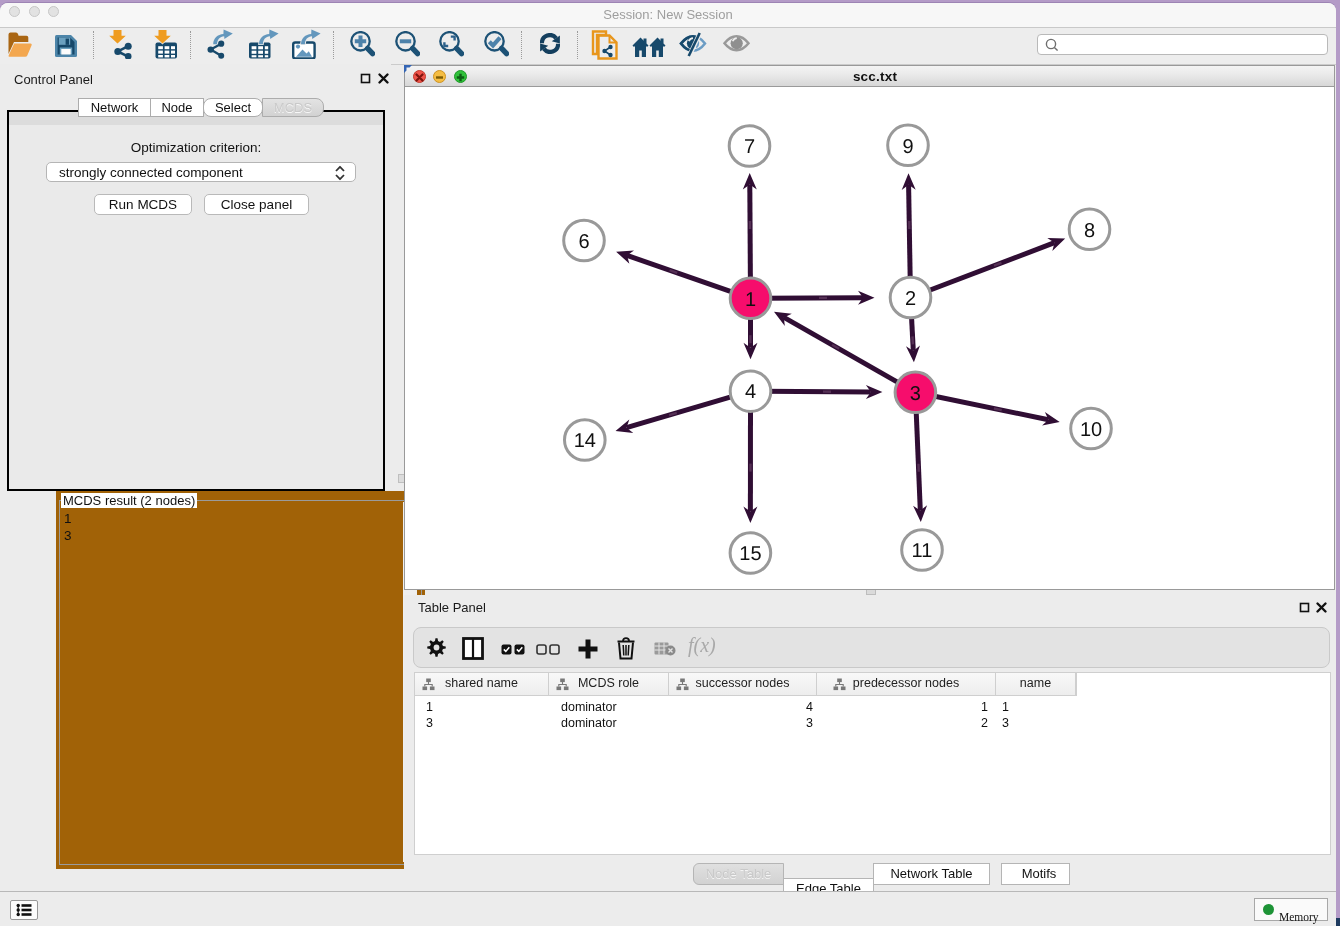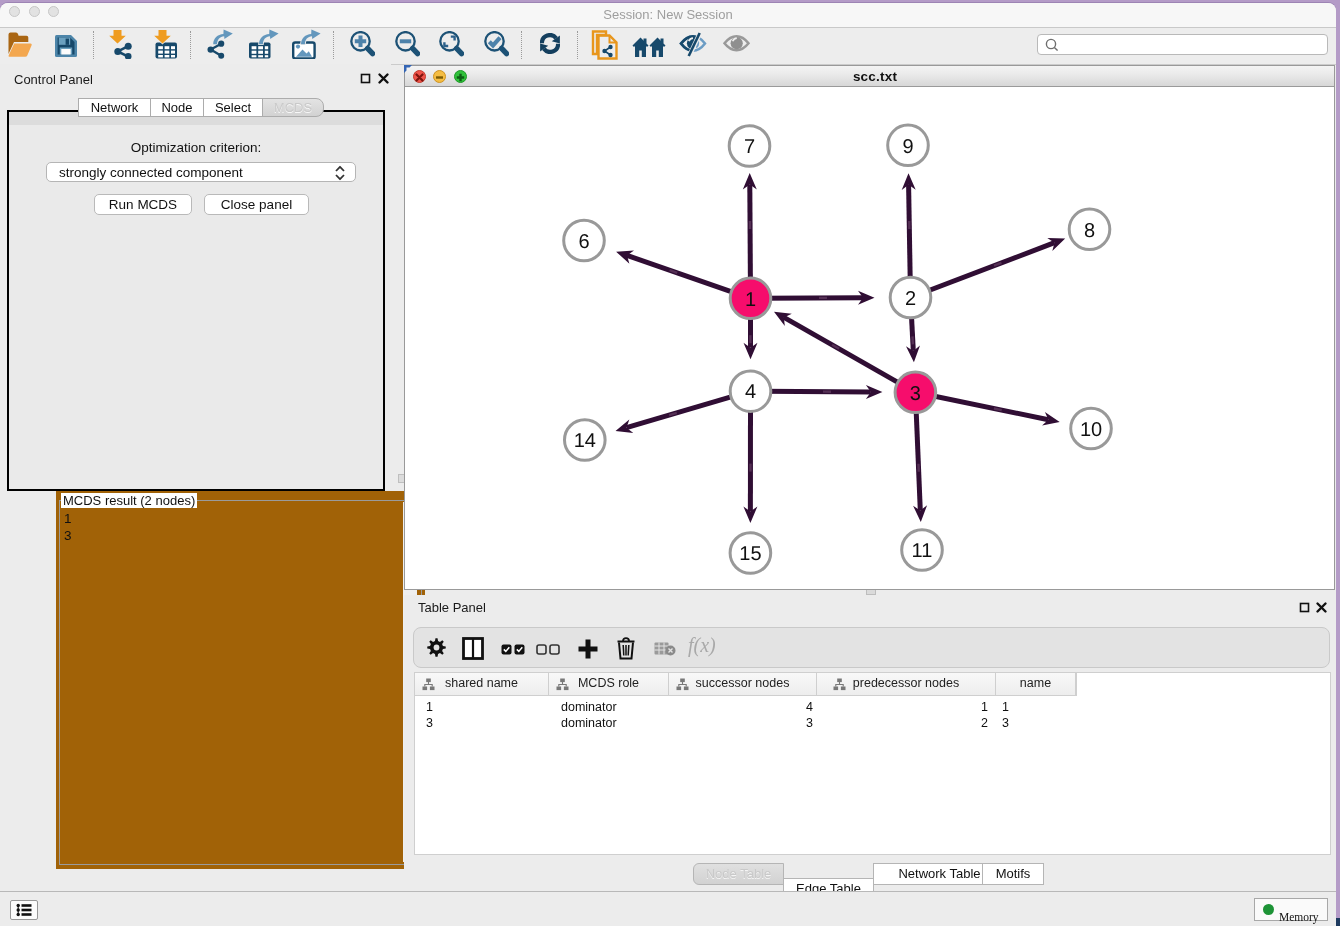--- a/index.html
+++ b/index.html
@@ -283,21 +283,21 @@
         <path d="M3 6 L7 1.8 L11 6" fill="none" stroke="#333" stroke-width="1.8" stroke-linejoin="round"></path>
         <path d="M3 10 L7 14.2 L11 10" fill="none" stroke="#333" stroke-width="1.8" stroke-linejoin="round"></path>
       </svg>
     </div>
     <div class="btn" style="left:85px;top:82px;width:98px;">Run MCDS</div>
     <div class="btn" style="left:195px;top:82px;width:105px;">Close panel</div>
   </div>
   <div class="tabs">
     <div class="tab" style="left:0px;width:71px;">Network</div>
     <div class="tab" style="left:72px;width:52px;">Node</div>
-    <div class="tab" style="left:125px;width:58px;">Select</div>
+    <div class="tab" style="left:125px;width:58px;border-radius:8px;">Select</div>
     <div class="tab sel" style="left:184px;width:60px;">MCDS</div>
   </div>
   <div class="mcdsbox">
     <div class="fieldset"></div>
     <div class="fieldlegend">MCDS result (2 nodes)</div>
     <div class="mline" style="top:20px;">1</div>
     <div class="mline" style="top:37px;">3</div>
     <div class="mscroll">
         <div class="mthumb"></div>
       </div>
@@ -505,22 +505,22 @@
     <div class="td" style="left:587px;top:27px;">1</div>
     <div class="td" style="left:11px;top:43px;">3</div>
     <div class="td" style="left:146px;top:43px;">dominator</div>
     <div class="td" style="left:390px;top:43px;width:8px;text-align:right;">3</div>
     <div class="td" style="left:560px;top:43px;width:13px;text-align:right;">2</div>
     <div class="td" style="left:587px;top:43px;">3</div>
   </div>
   <div class="bottabs">
     <div class="btab sel" style="left:0;width:89px;">Node Table</div>
     <div class="btab" style="left:90px;width:89px;margin-top:15px;">Edge Table</div>
-    <div class="btab" style="left:180px;width:115px;padding-left:8px;">Network Table</div>
-    <div class="btab" style="left:289px;width:60px;">Motifs</div>
+    <div class="btab" style="left:180px;width:115px;">Network Table</div>
+    <div class="btab" style="left:308px;width:60px;padding-left:7px;">Motifs</div>
   </div>
 </div>
 
 <div class="statusbar">
   <div class="listbtn">
     <svg width="16" height="14" style="position:absolute;left:5px;top:2px;" viewBox="0 0 16 14">
       <circle cx="2.2" cy="2.5" r="1.7" fill="#111"></circle>
       <circle cx="2.2" cy="7" r="1.7" fill="#111"></circle>
       <circle cx="2.2" cy="11.5" r="1.7" fill="#111"></circle>
       <line x1="2.2" y1="2.5" x2="2.2" y2="11.5" stroke="#111" stroke-width="1"></line>

